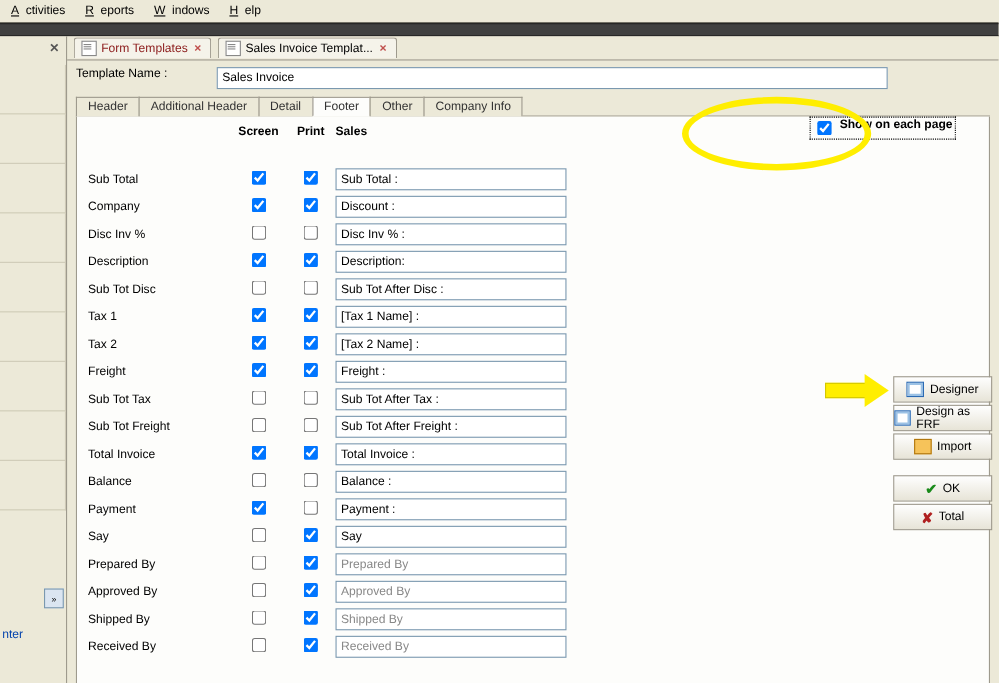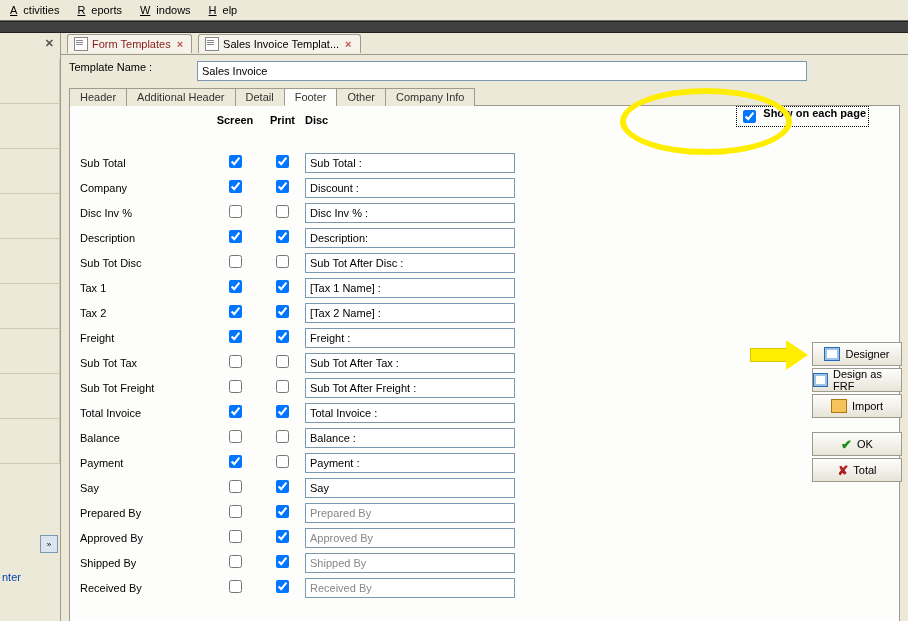--- a/index.html
+++ b/index.html
@@ -112,21 +112,21 @@
             <div class="subtab active">Footer</div>
             <div class="subtab">Other</div>
             <div class="subtab">Company Info</div>
           </div>
 
       <div class="panel">
         <div class="colhead">
           <div class="c1"></div>
           <div class="c2">Screen</div>
           <div class="c3">Print</div>
-          <div class="c4">Disc</div>
+          <div class="c4">Sales</div>
         </div>
 
         <label class="show-each">
           <input type="checkbox" id="showEach" checked="" style="">
           <span>Show on each page</span>
         </label>
 
         <div id="rows" style="margin-top:24px">
               <div class="row">
                 <div class="c1">Sub Total</div>

